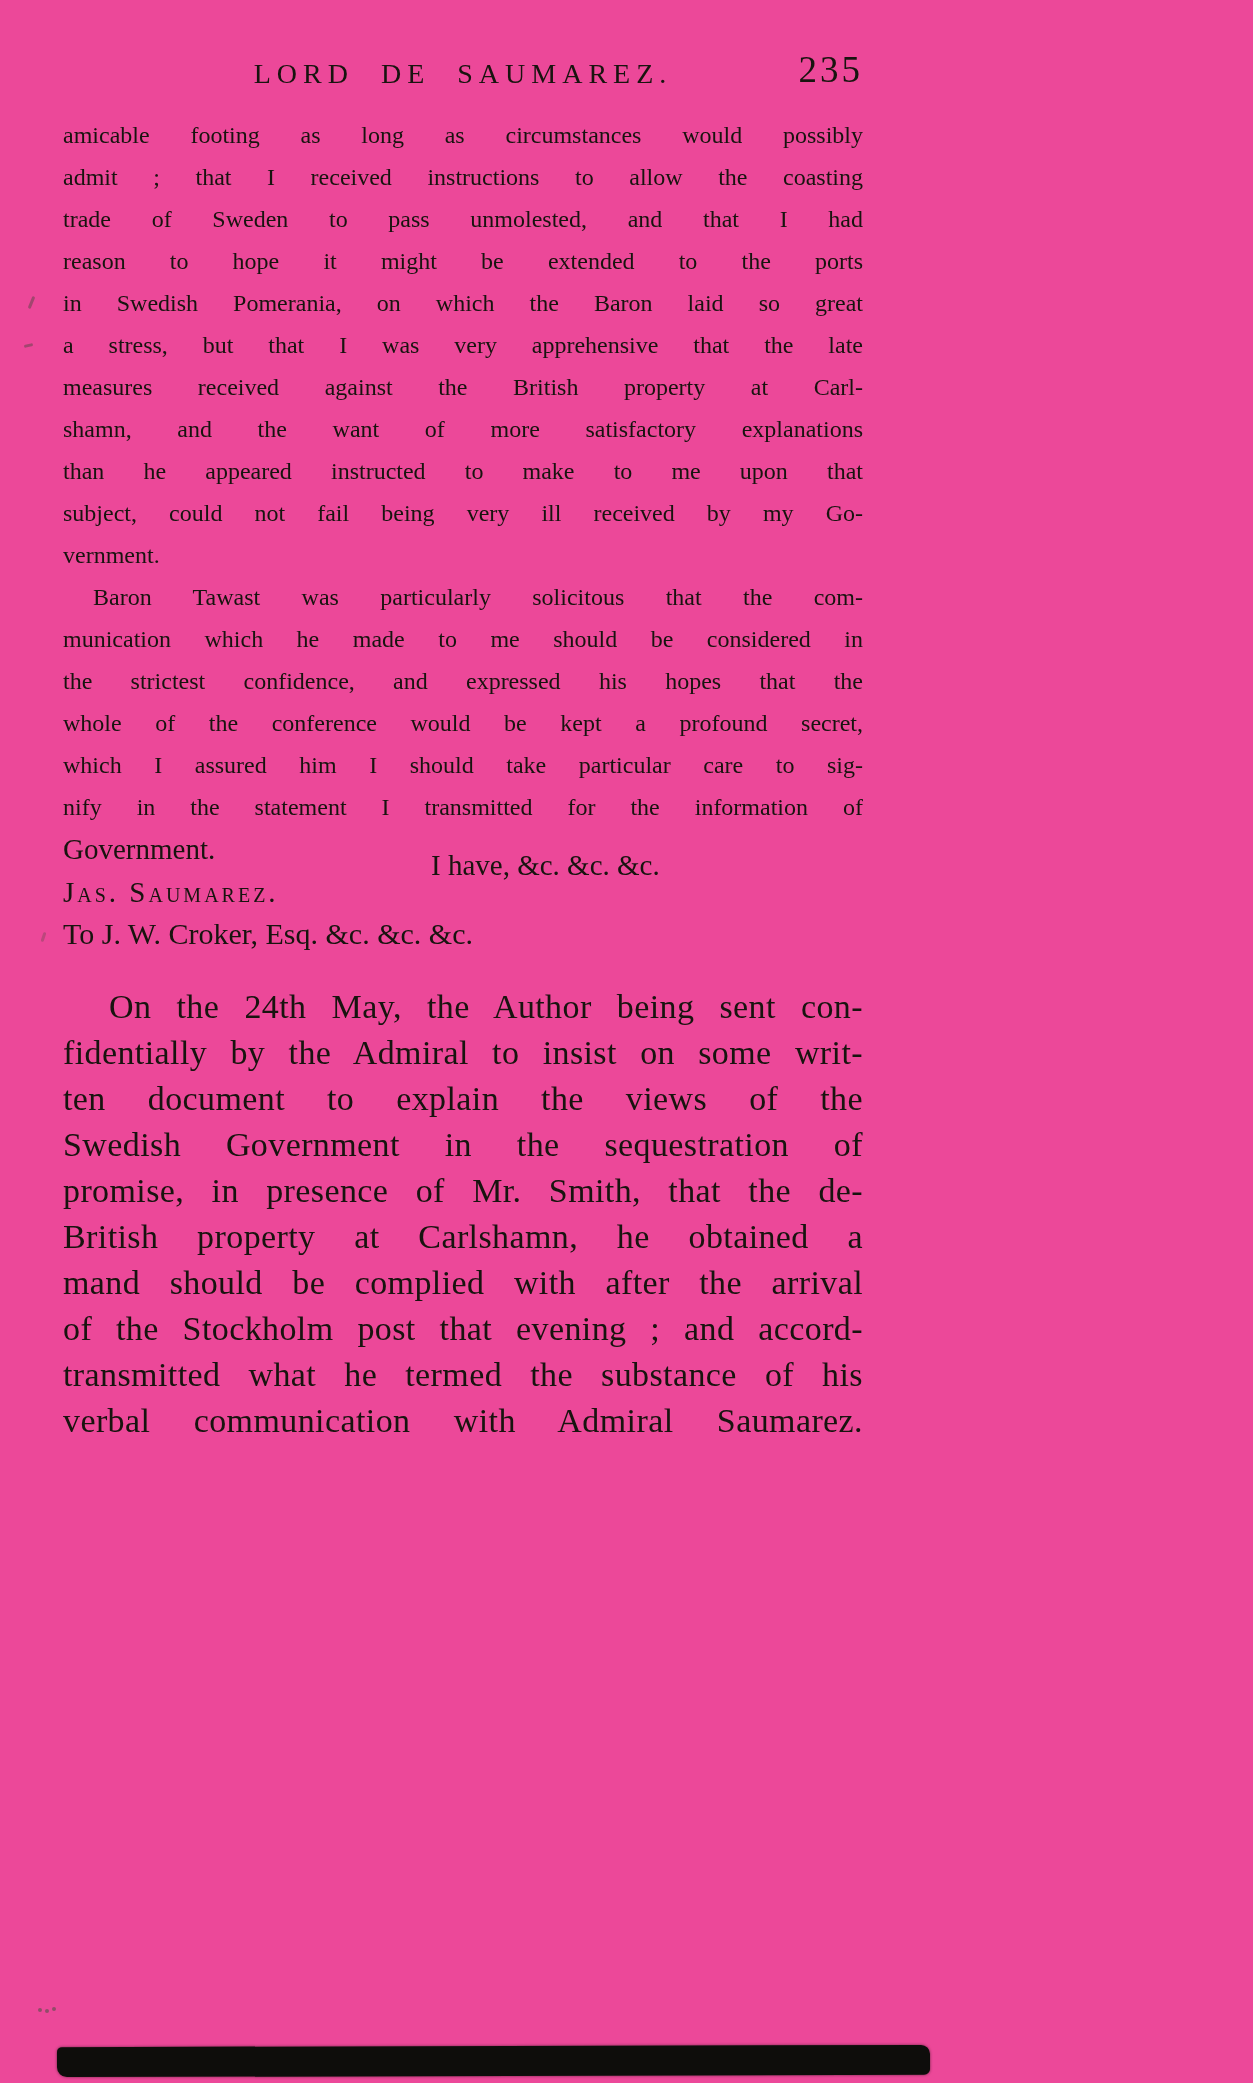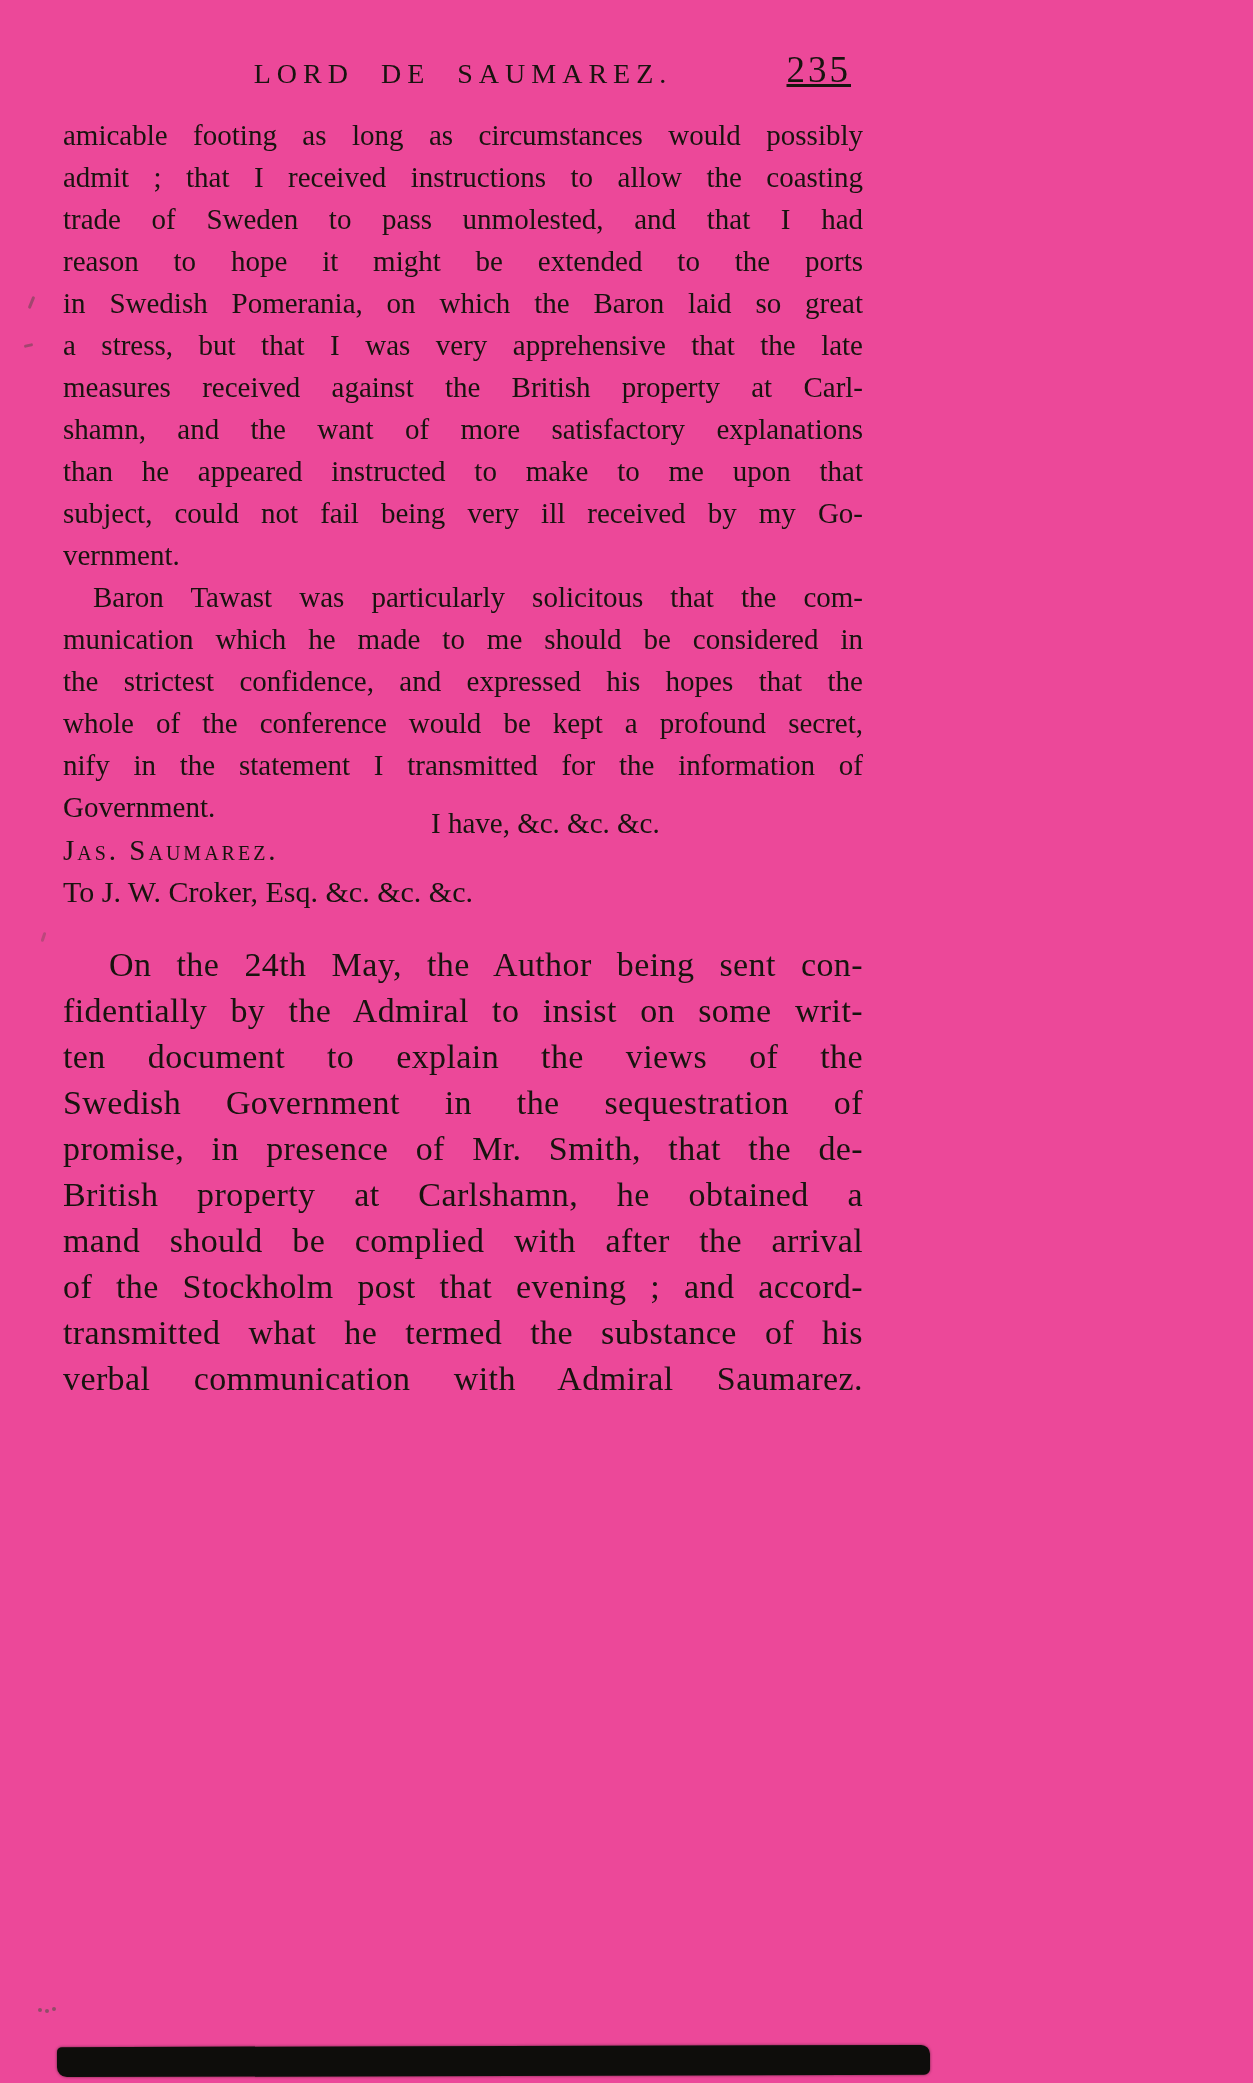--- a/index.html
+++ b/index.html
@@ -16,25 +16,25 @@
 
   .header { position:relative; margin-top:52px; height:46px; }
   .header-title {
     text-align:center;
     font-size:28px;
     letter-spacing:6px;
     word-spacing:14px;
     padding-top:6px;
   }
   .page-number {
-    position:absolute; right:12px; top:-4px;
-    font-size:37px; letter-spacing:3px;text-decoration:underline;
+    position:absolute; right:0; top:-4px;
+    font-size:37px; letter-spacing:3px;
   }
 
-  .para { font-size:29px; line-height:42px; }
+  .para { font-size:24px; line-height:42px; }
   .para .tline {
     text-align:justify;
     text-align-last:justify;
   }
   .para1 { margin-top:16px; }
   .para1 .tline:last-child { text-align-last:left; }
   .para2 .tline:first-child { text-indent:30px; }
 
   .closing-line { position:relative; height:42px; font-size:29px; line-height:42px; }
   .closing-right { position:absolute; left:368px; top:16px; }
@@ -94,20 +94,21 @@
         <div class="tline">than he appeared instructed to make to me upon that</div>
         <div class="tline">subject, could not fail being very ill received by my Go-</div>
         <div class="tline">vernment.</div>
       </div>
 
     <div class="para para2">
         <div class="tline">Baron Tawast was particularly solicitous that the com-</div>
         <div class="tline">munication which he made to me should be considered in</div>
         <div class="tline">the strictest confidence, and expressed his hopes that the</div>
         <div class="tline">whole of the conference would be kept a profound secret,</div>
+        <div class="tline">which I assured him I should take particular care to sig-</div>
         <div class="tline">nify in the statement I transmitted for the information of</div>
       </div>
 
     <div class="closing-line">
       <span class="closing-left">Government.</span>
       <span class="closing-right">I have, &amp;c. &amp;c. &amp;c.</span>
     </div>
 
     <div class="signature">Jas. Saumarez.</div>
 

